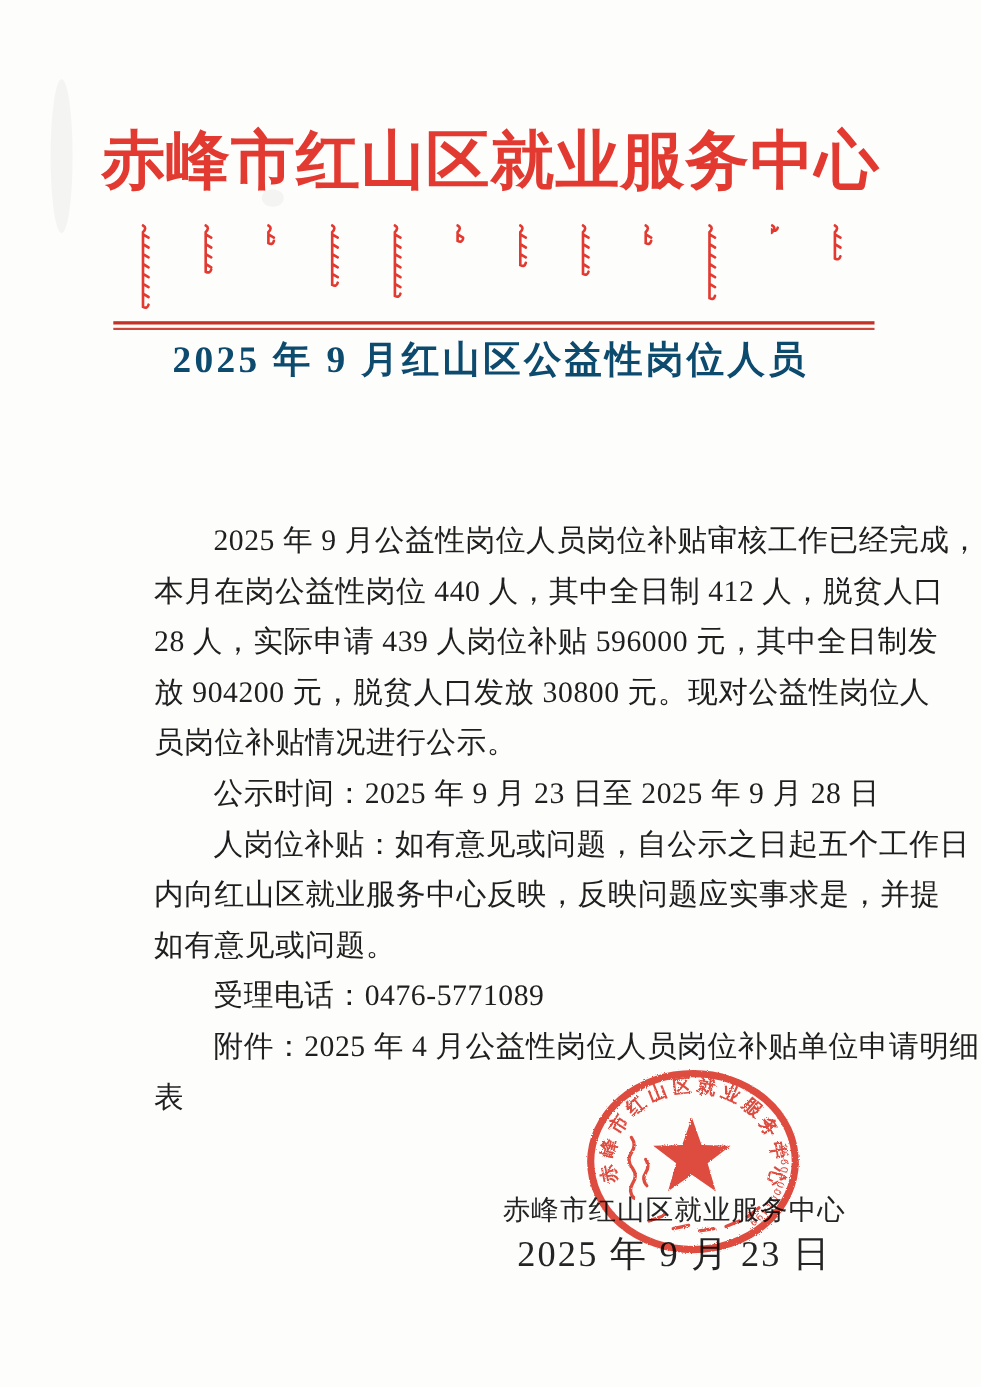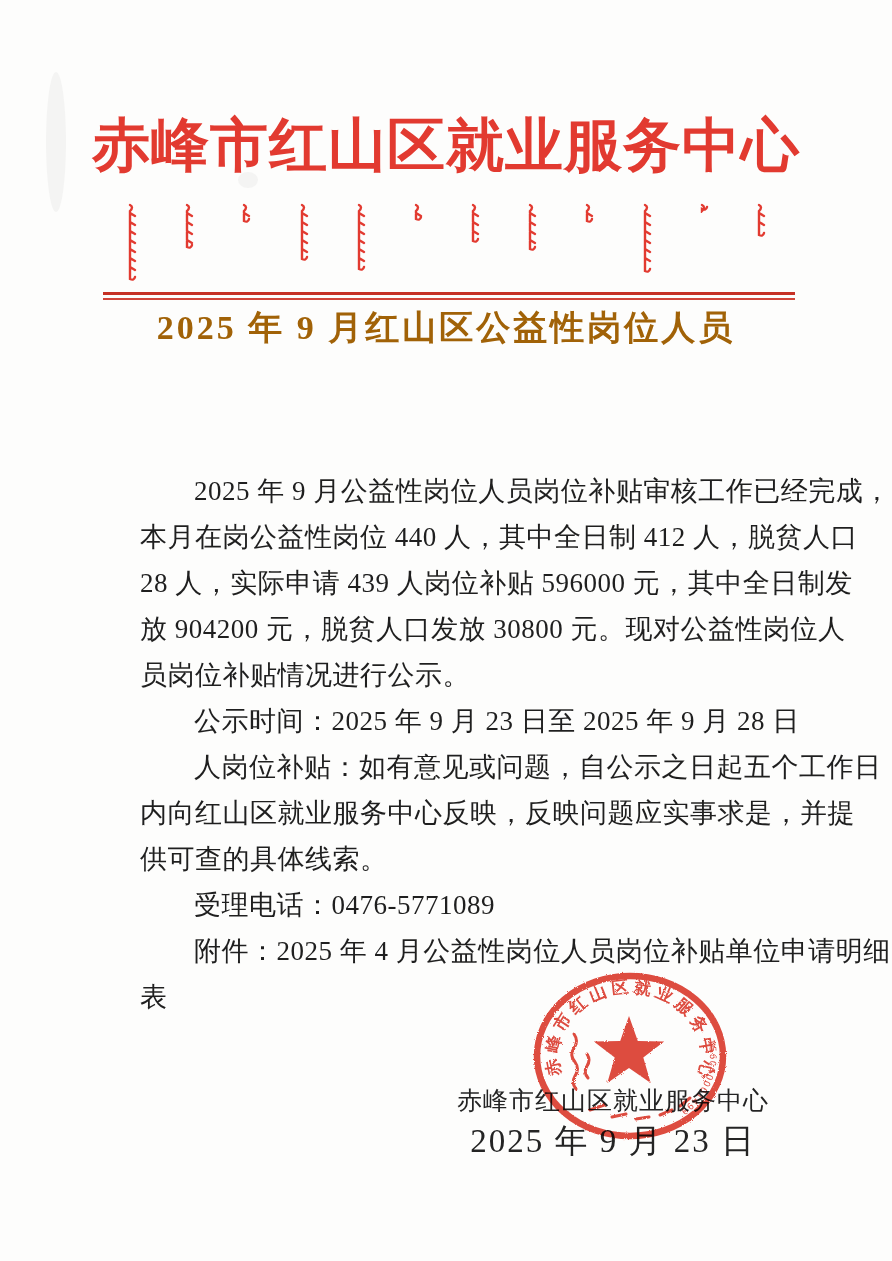--- a/index.html
+++ b/index.html
@@ -32,21 +32,21 @@
   .red-rule-bottom{
     position:absolute;left:103px;top:298px;width:692px;height:2px;
     background:#d0453a;
   }
   
   .doc-title{
     position:absolute;top:293px;left:0;width:892px;
     text-align:center;
     font-size:34px;line-height:70px;font-weight:bold;
     letter-spacing:3px;
-    color:#a16207;
+    color:#0c4a6e;
   }
   
   .body-text{
     position:absolute;top:468px;left:140px;width:662px;
     color:#1f1f1f;
   }
   .body-line{
     height:46px;line-height:46px;
     font-size:27px;
     white-space:nowrap;
@@ -128,21 +128,21 @@
 
   <div class="body-text">
       <div class="body-line indent">2025 年 9 月公益性岗位人员岗位补贴审核工作已经完成，</div>
       <div class="body-line">本月在岗公益性岗位 440 人，其中全日制 412 人，脱贫人口</div>
       <div class="body-line">28 人，实际申请 439 人岗位补贴 596000 元，其中全日制发</div>
       <div class="body-line">放 904200 元，脱贫人口发放 30800 元。现对公益性岗位人</div>
       <div class="body-line">员岗位补贴情况进行公示。</div>
       <div class="body-line indent">公示时间：2025 年 9 月 23 日至 2025 年 9 月 28 日</div>
       <div class="body-line indent">人岗位补贴：如有意见或问题，自公示之日起五个工作日</div>
       <div class="body-line">内向红山区就业服务中心反映，反映问题应实事求是，并提</div>
-      <div class="body-line">供可查的具体线索。</div>
+      <div class="body-line">如有意见或问题。</div>
       <div class="body-line indent">受理电话：0476-5771089</div>
       <div class="body-line indent">附件：2025 年 4 月公益性岗位人员岗位补贴单位申请明细</div>
       <div class="body-line">表</div>
     </div>
 
   <div class="signature">
     <div class="org">赤峰市红山区就业服务中心</div>
     <div class="date">2025 年 9 月 23 日</div>
   </div>
 

